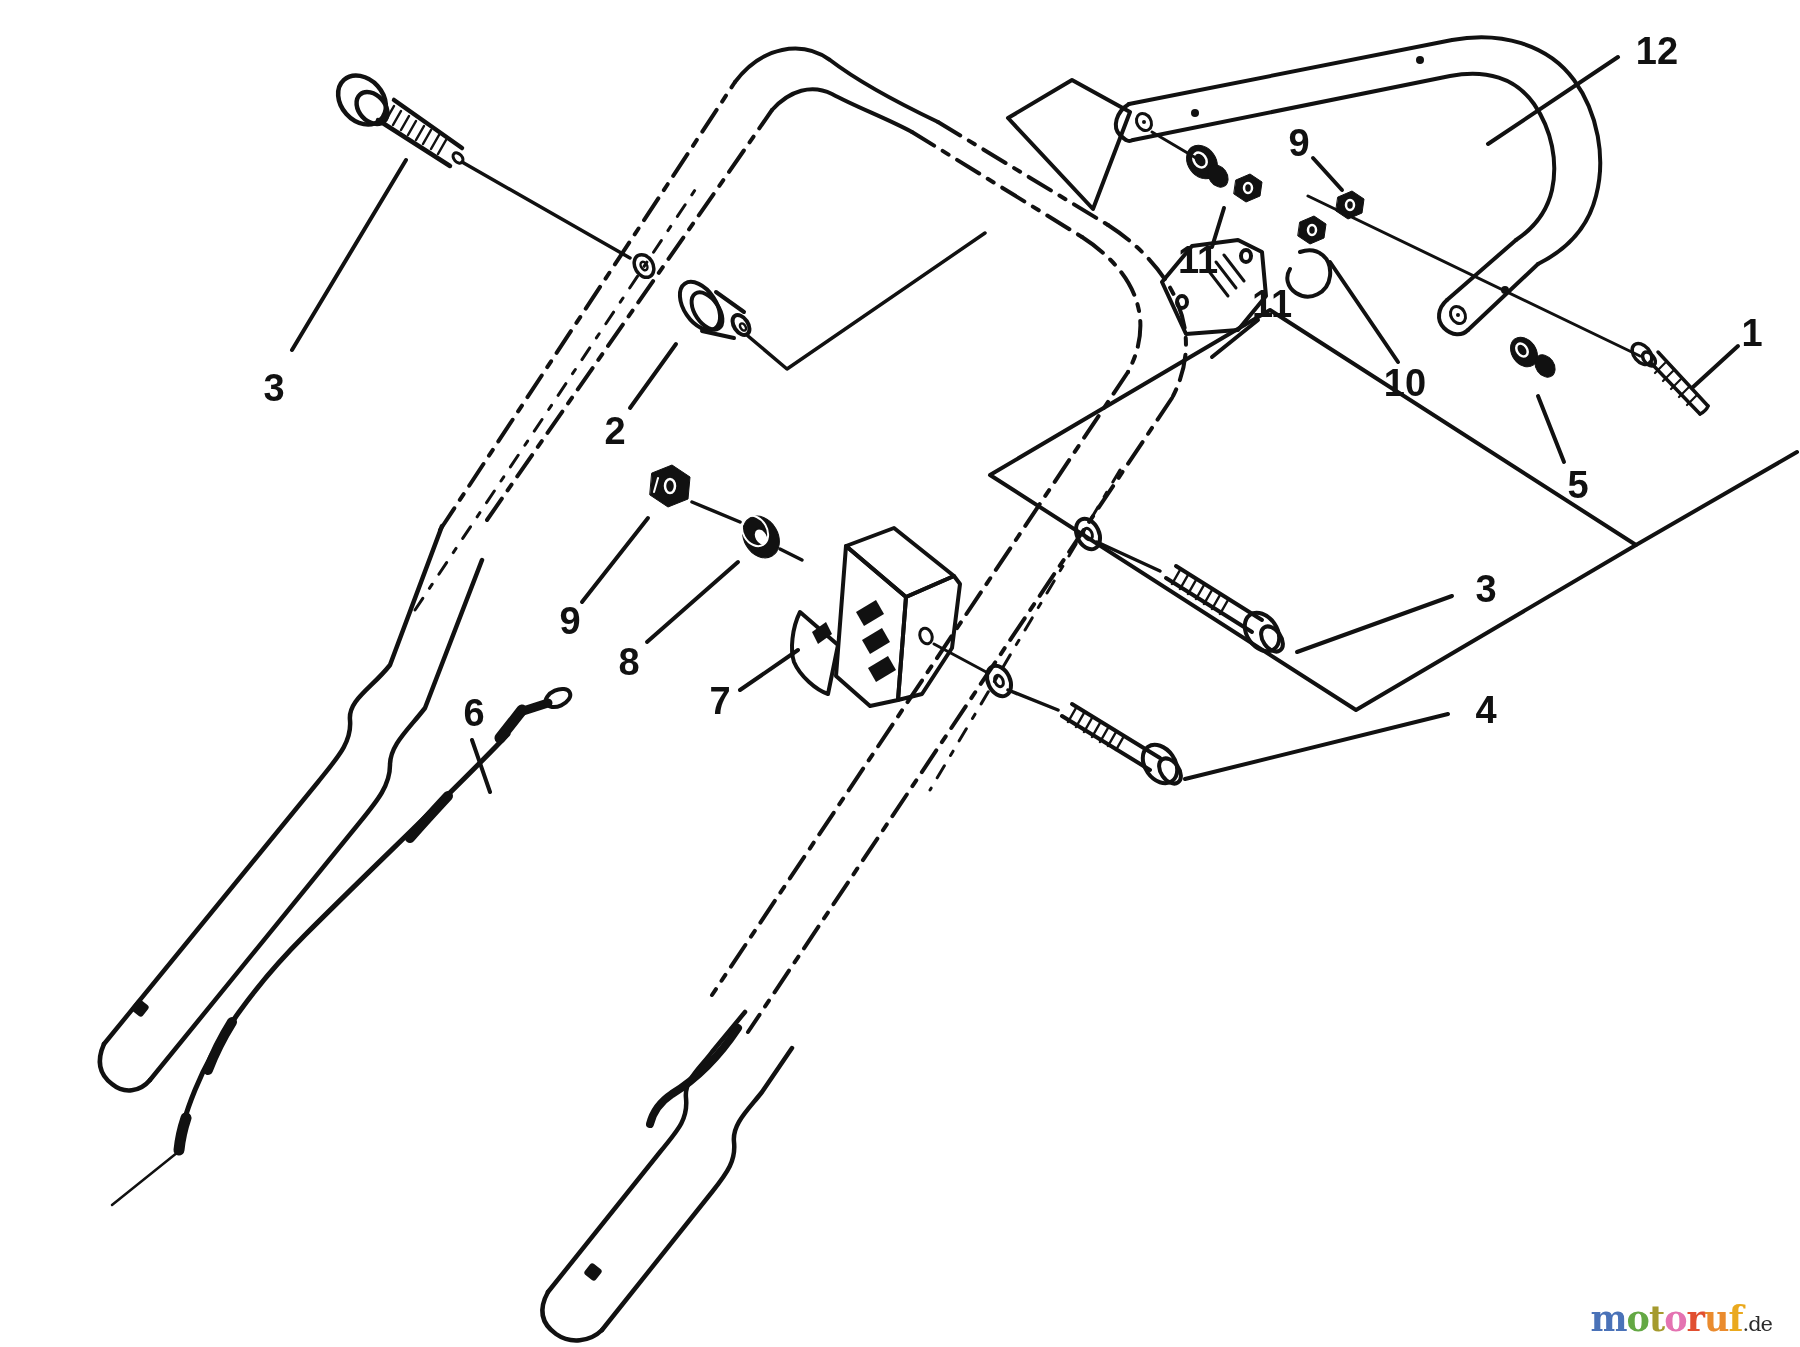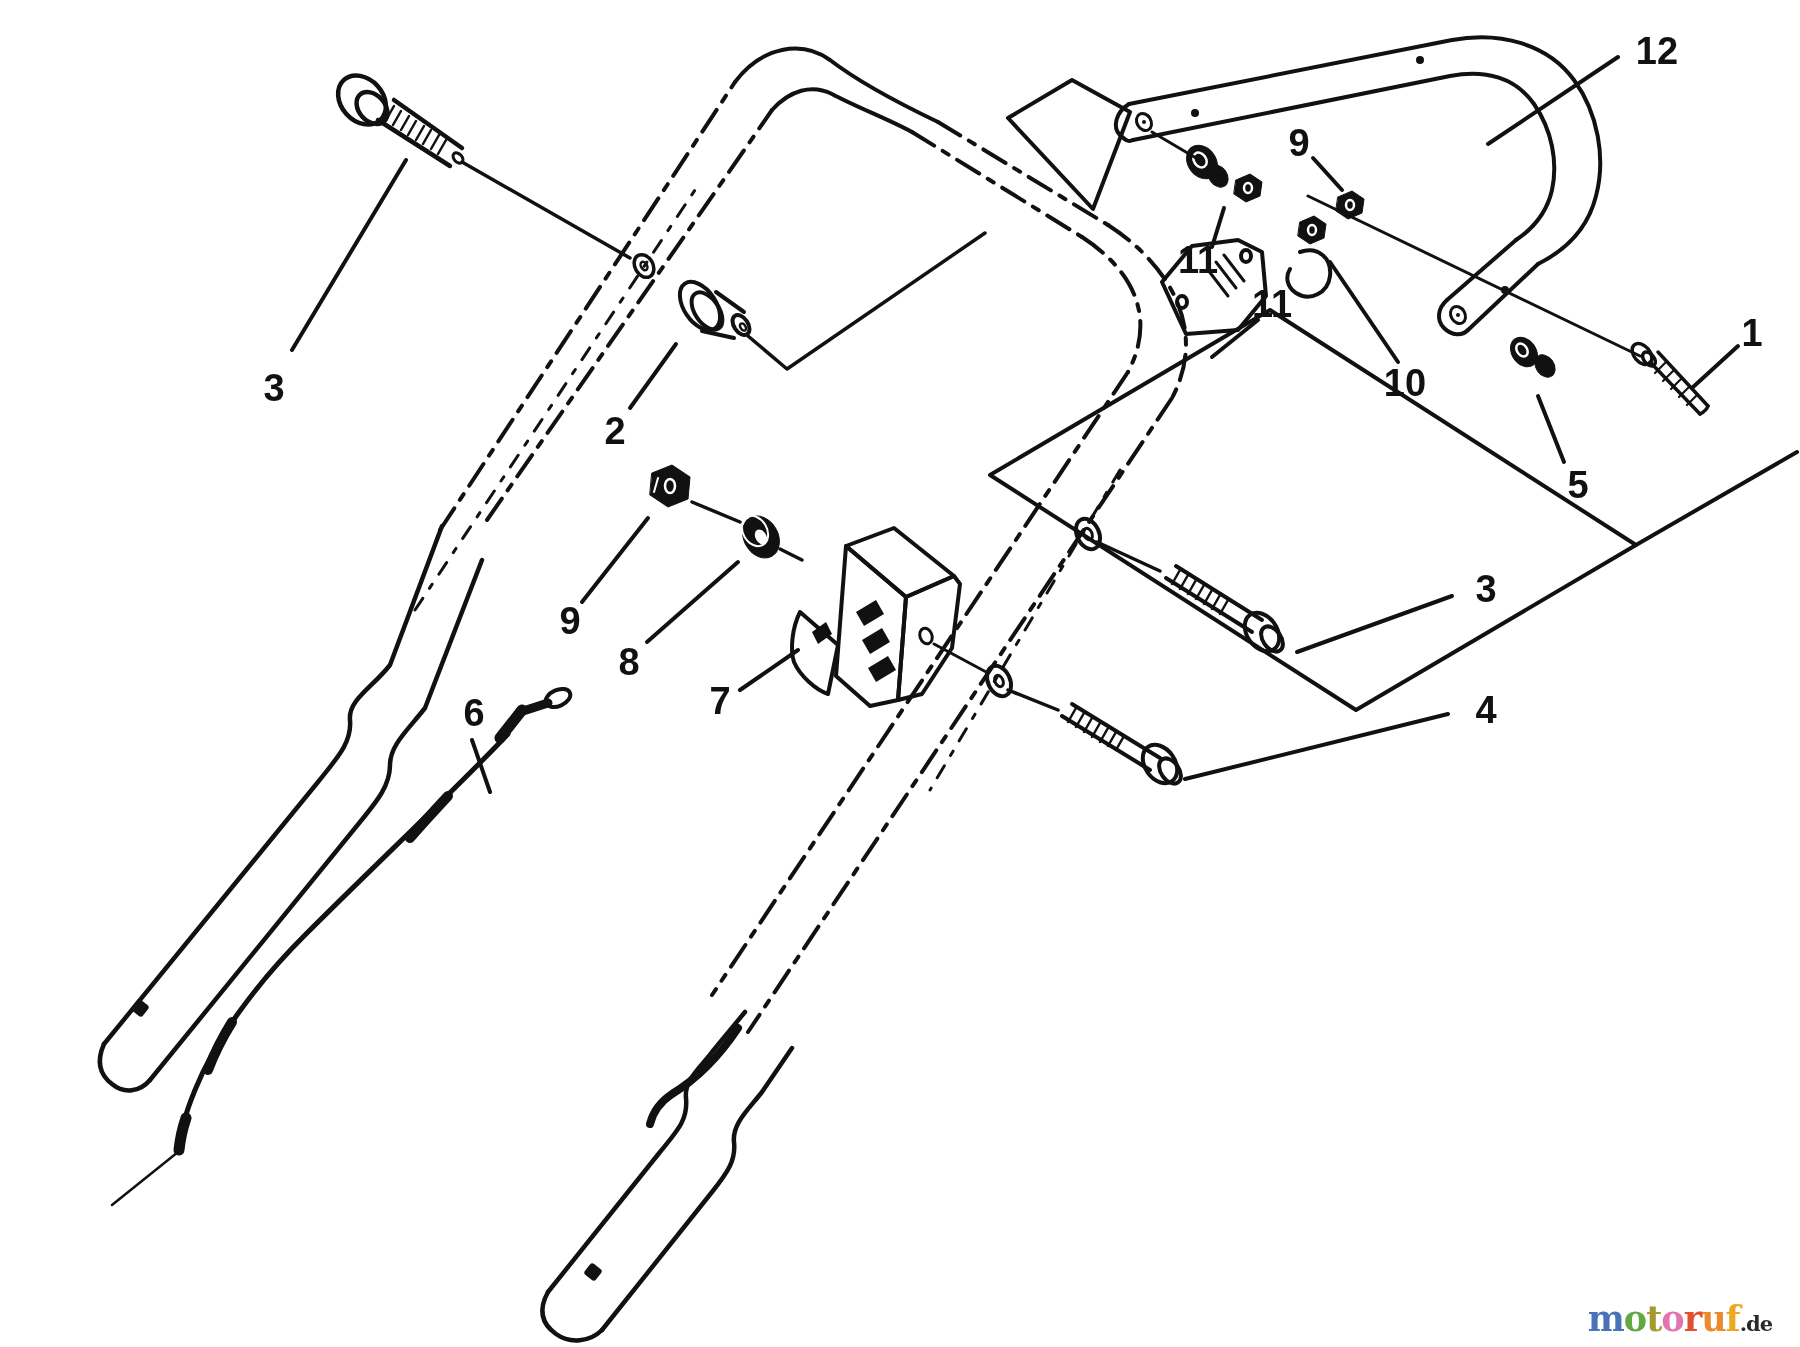--- a/index.html
+++ b/index.html
@@ -3,21 +3,21 @@
 <meta charset="utf-8">
 <style>
   html,body{margin:0;padding:0;background:#ffffff;}
   #stage{position:relative;width:1800px;height:1347px;background:#ffffff;overflow:hidden;
          font-family:"Liberation Sans", sans-serif;text-align:center;}
   svg{position:absolute;left:0;top:0;}
   .callout{font:bold 38px "Liberation Sans", sans-serif;fill:#111;}
   #watermark{position:absolute;right:28px;bottom:8px;
              font-family:"DejaVu Serif","Liberation Serif",serif;
              font-weight:bold;font-size:35px;letter-spacing:-1px;user-select:none;}
-  #watermark .suffix{font-size:21px;font-weight:bold;margin-top:36px;}
+  #watermark .suffix{font-size:21px;font-weight:normal;margin-top:36px;}
 </style>
 </head>
 <body>
 
 <div id="stage">
 <svg width="1800" height="1347" viewBox="0 0 1800 1347">
   <g stroke="#111" fill="none" stroke-linecap="round" stroke-linejoin="round">
 
     <g stroke-width="4" stroke-dasharray="26 10 7 10">
       <line x1="440" y1="530" x2="735" y2="82"></line>

